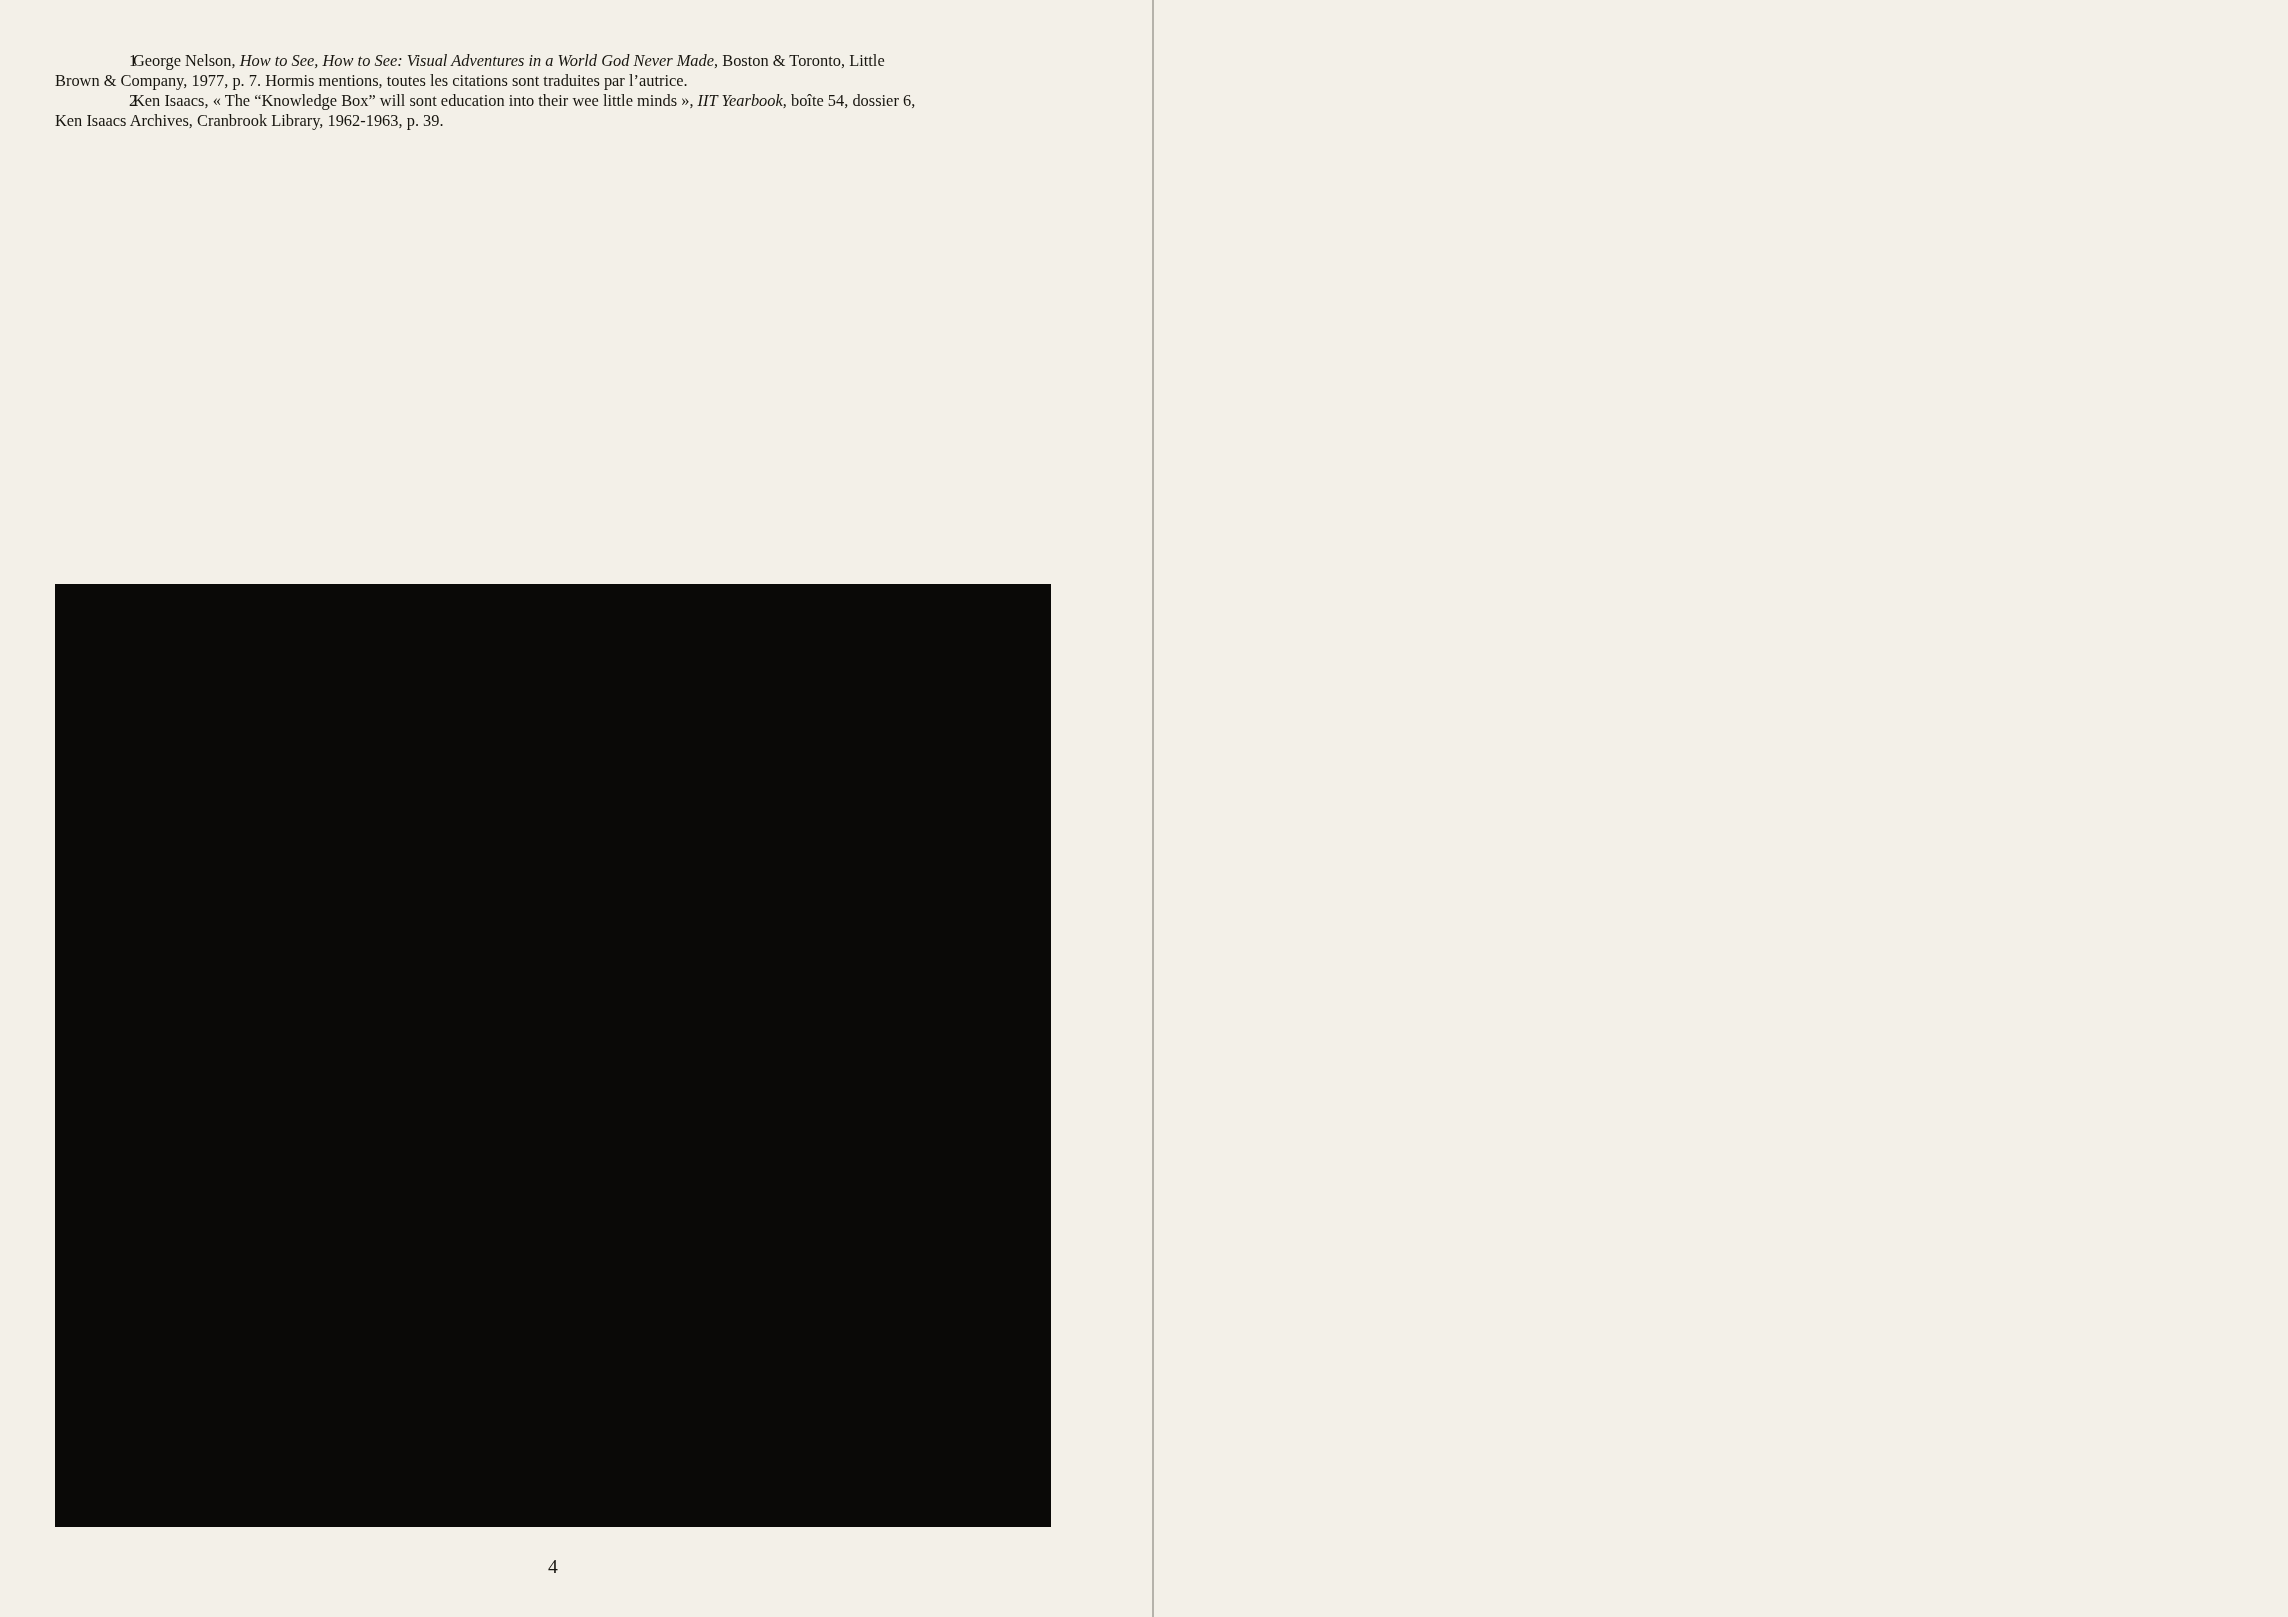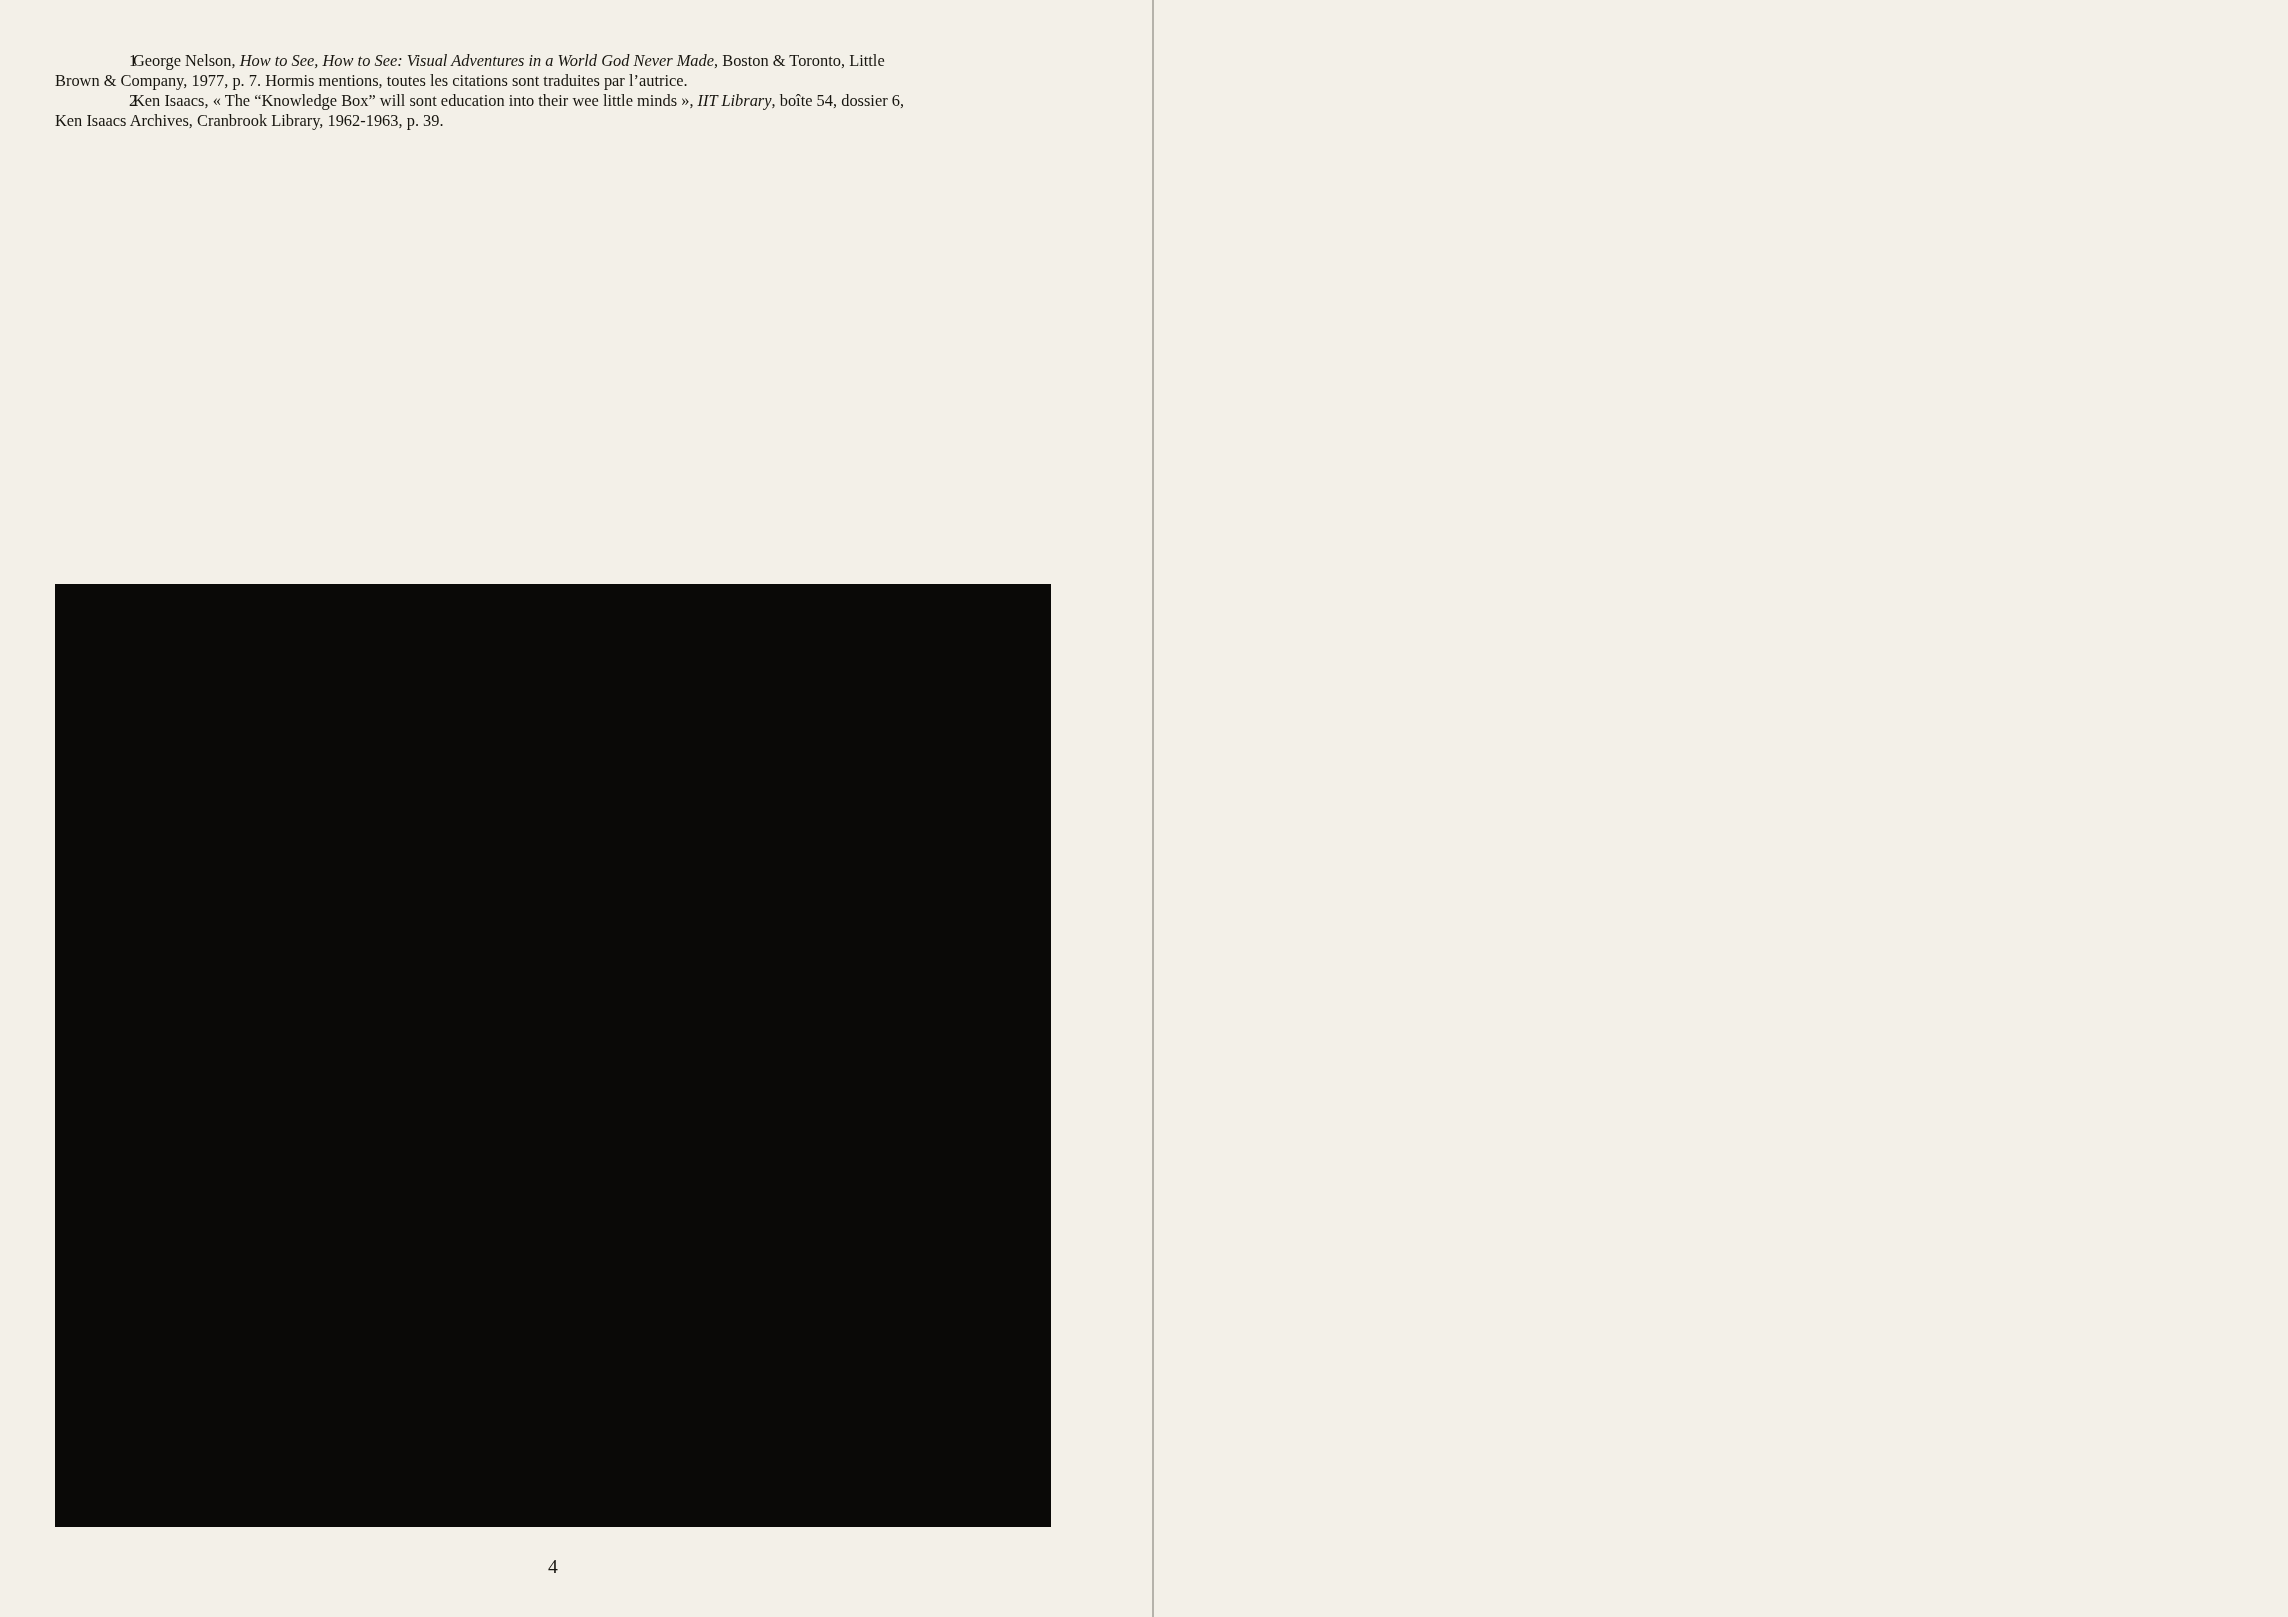--- a/index.html
+++ b/index.html
@@ -56,21 +56,21 @@
   .pn-left  { left: 55px;  width: 996px; }
 </style>
 </head>
 <body>
 
 <div class="spread">
 
   <section class="page page-left">
     <div class="fn-block fn-left">
       <p class="footnote"><span class="fn-num">1</span><span class="fn-text"><span>George Nelson, </span><i>How to See, How to See: Visual Adventures in a World God Never Made</i><span>, Boston &amp; Toronto, Little Brown &amp; Company, 1977, p. 7. Hormis mentions, toutes les citations sont traduites par l’autrice.</span></span></p>
-      <p class="footnote"><span class="fn-num">2</span><span class="fn-text"><span>Ken Isaacs, « The “Knowledge Box” will sont education into their wee little minds », </span><i>IIT Library</i><span>, boîte 54, dossier 6, Ken Isaacs Archives, Cranbrook Library, 1962-1963, p. 39.</span></span></p>
+      <p class="footnote"><span class="fn-num">2</span><span class="fn-text"><span>Ken Isaacs, « The “Knowledge Box” will sont education into their wee little minds », </span><i>IIT Yearbook</i><span>, boîte 54, dossier 6, Ken Isaacs Archives, Cranbrook Library, 1962-1963, p. 39.</span></span></p>
     </div>
 
     <div class="figure"></div>
 
     <div class="page-num pn-left">4</div>
   </section>
 
   <div class="divider"></div>
 
   <section class="page page-right">

